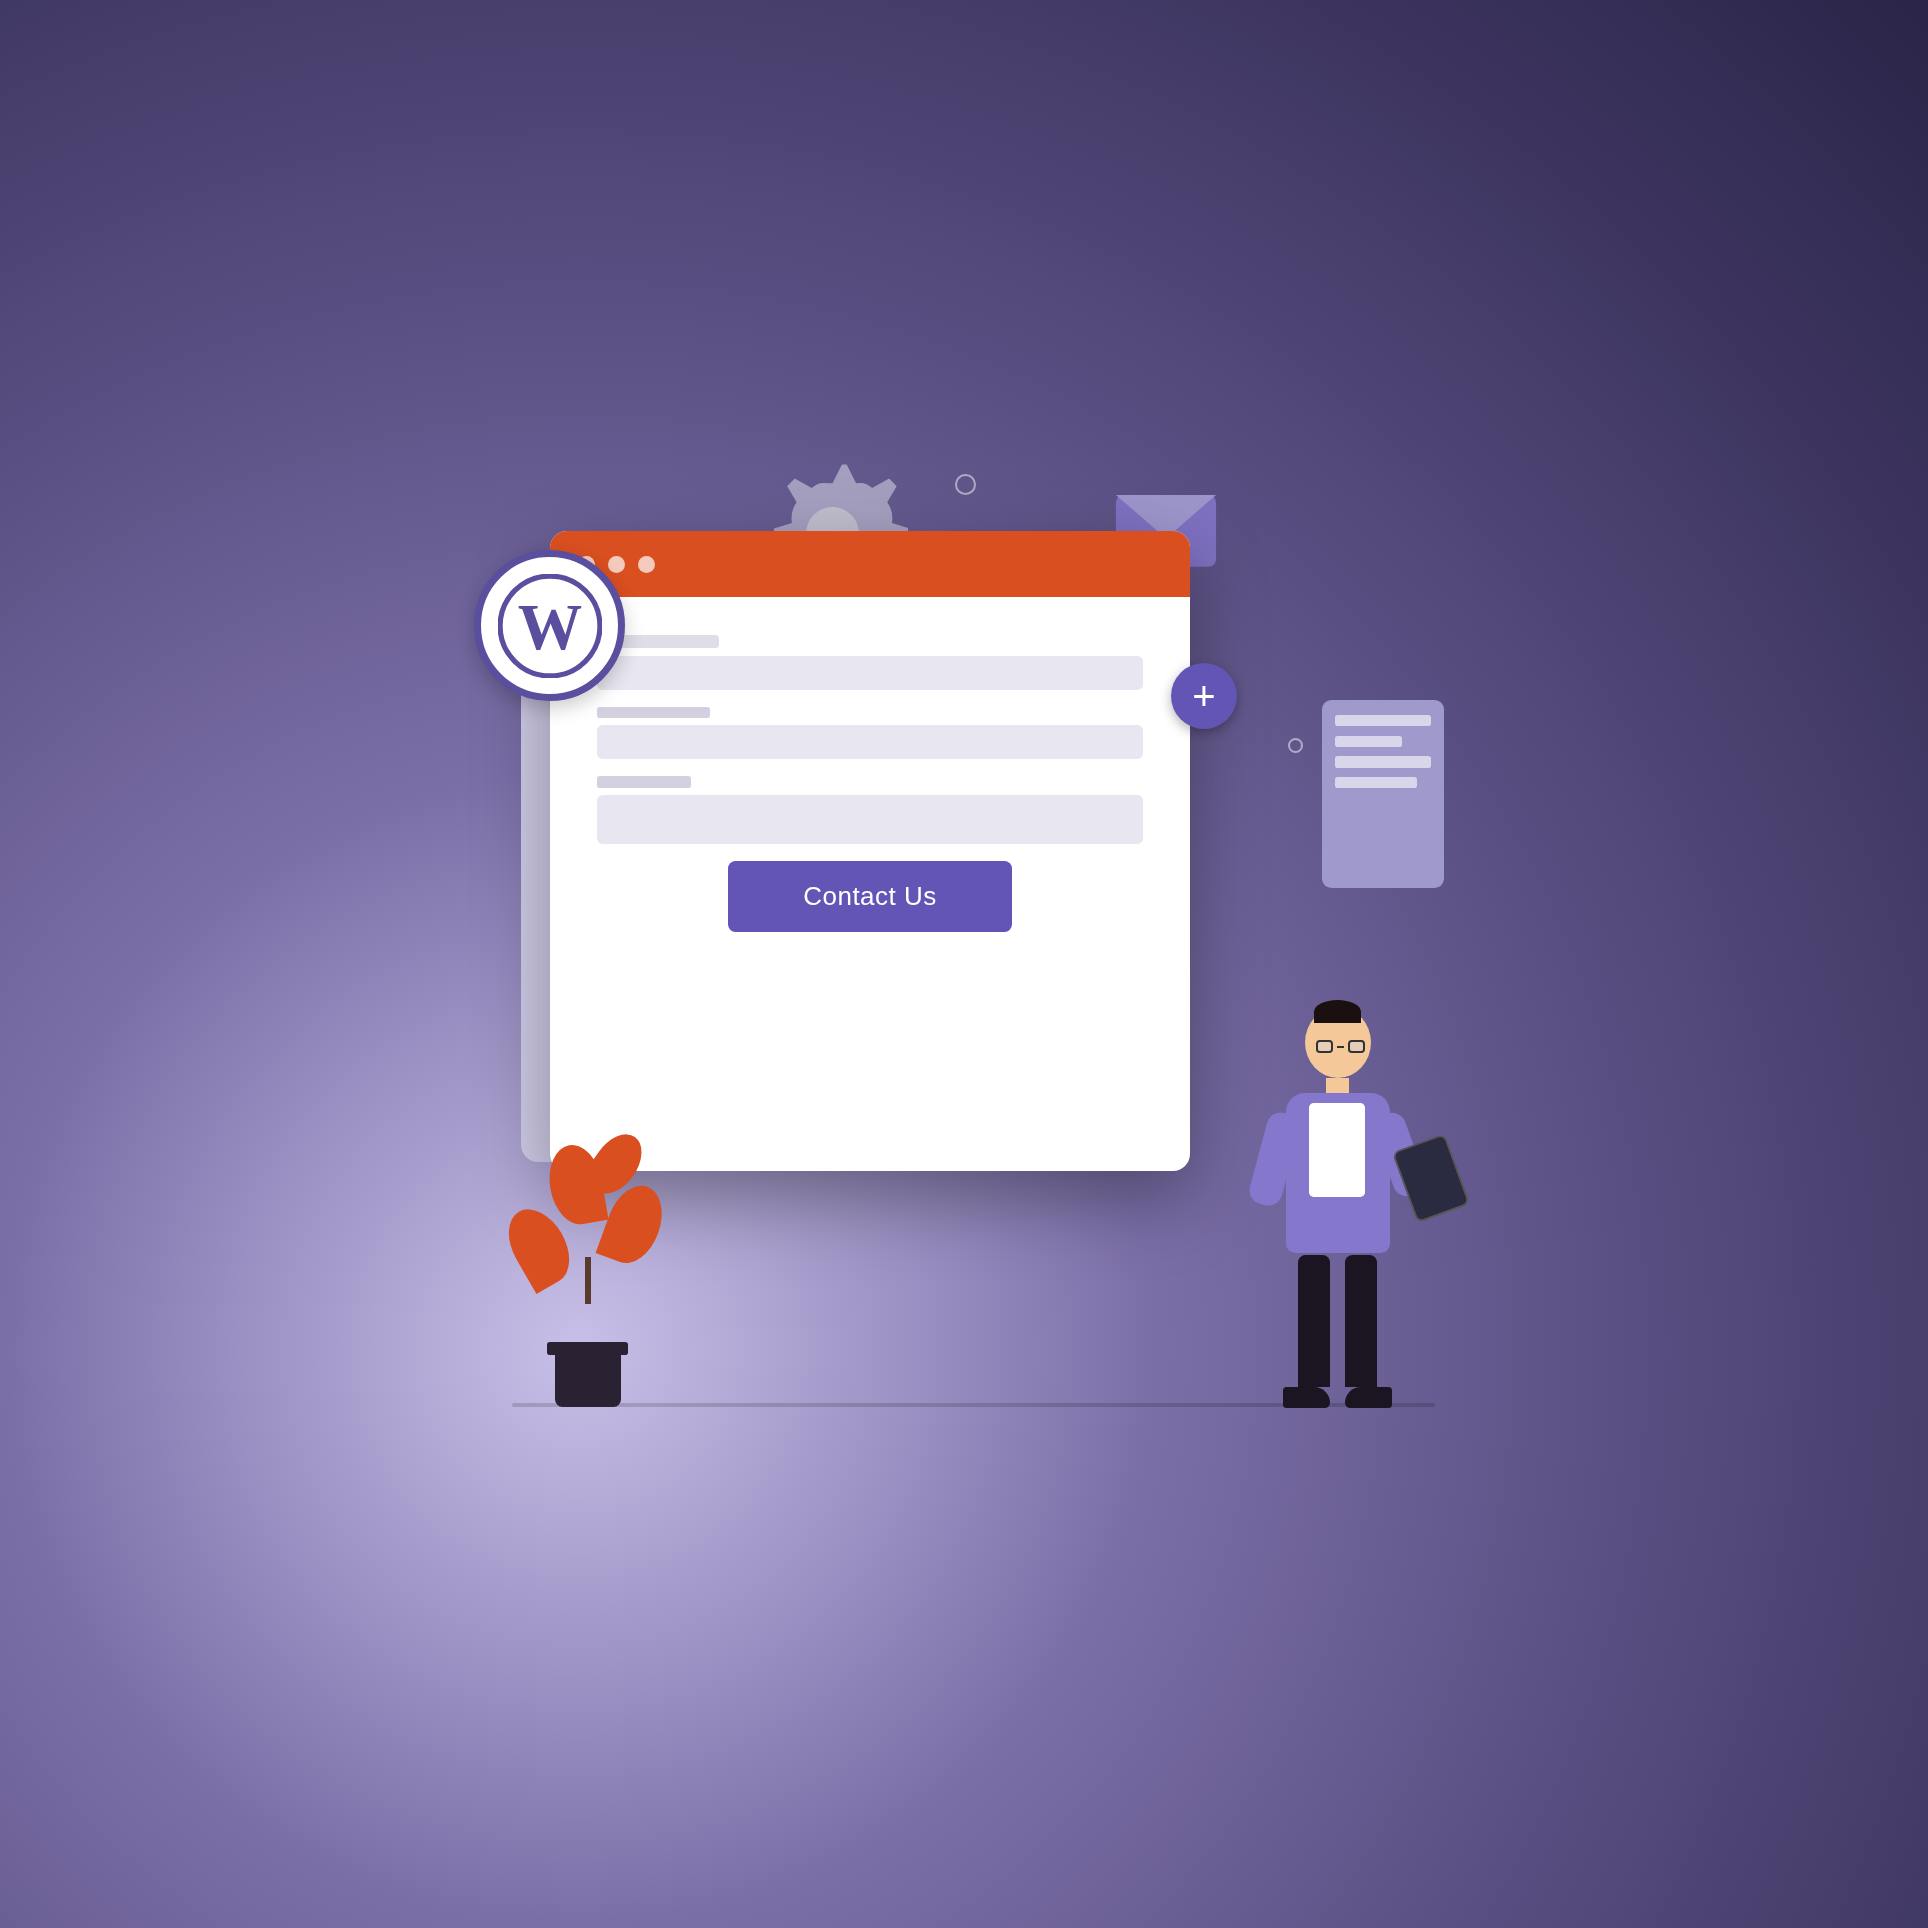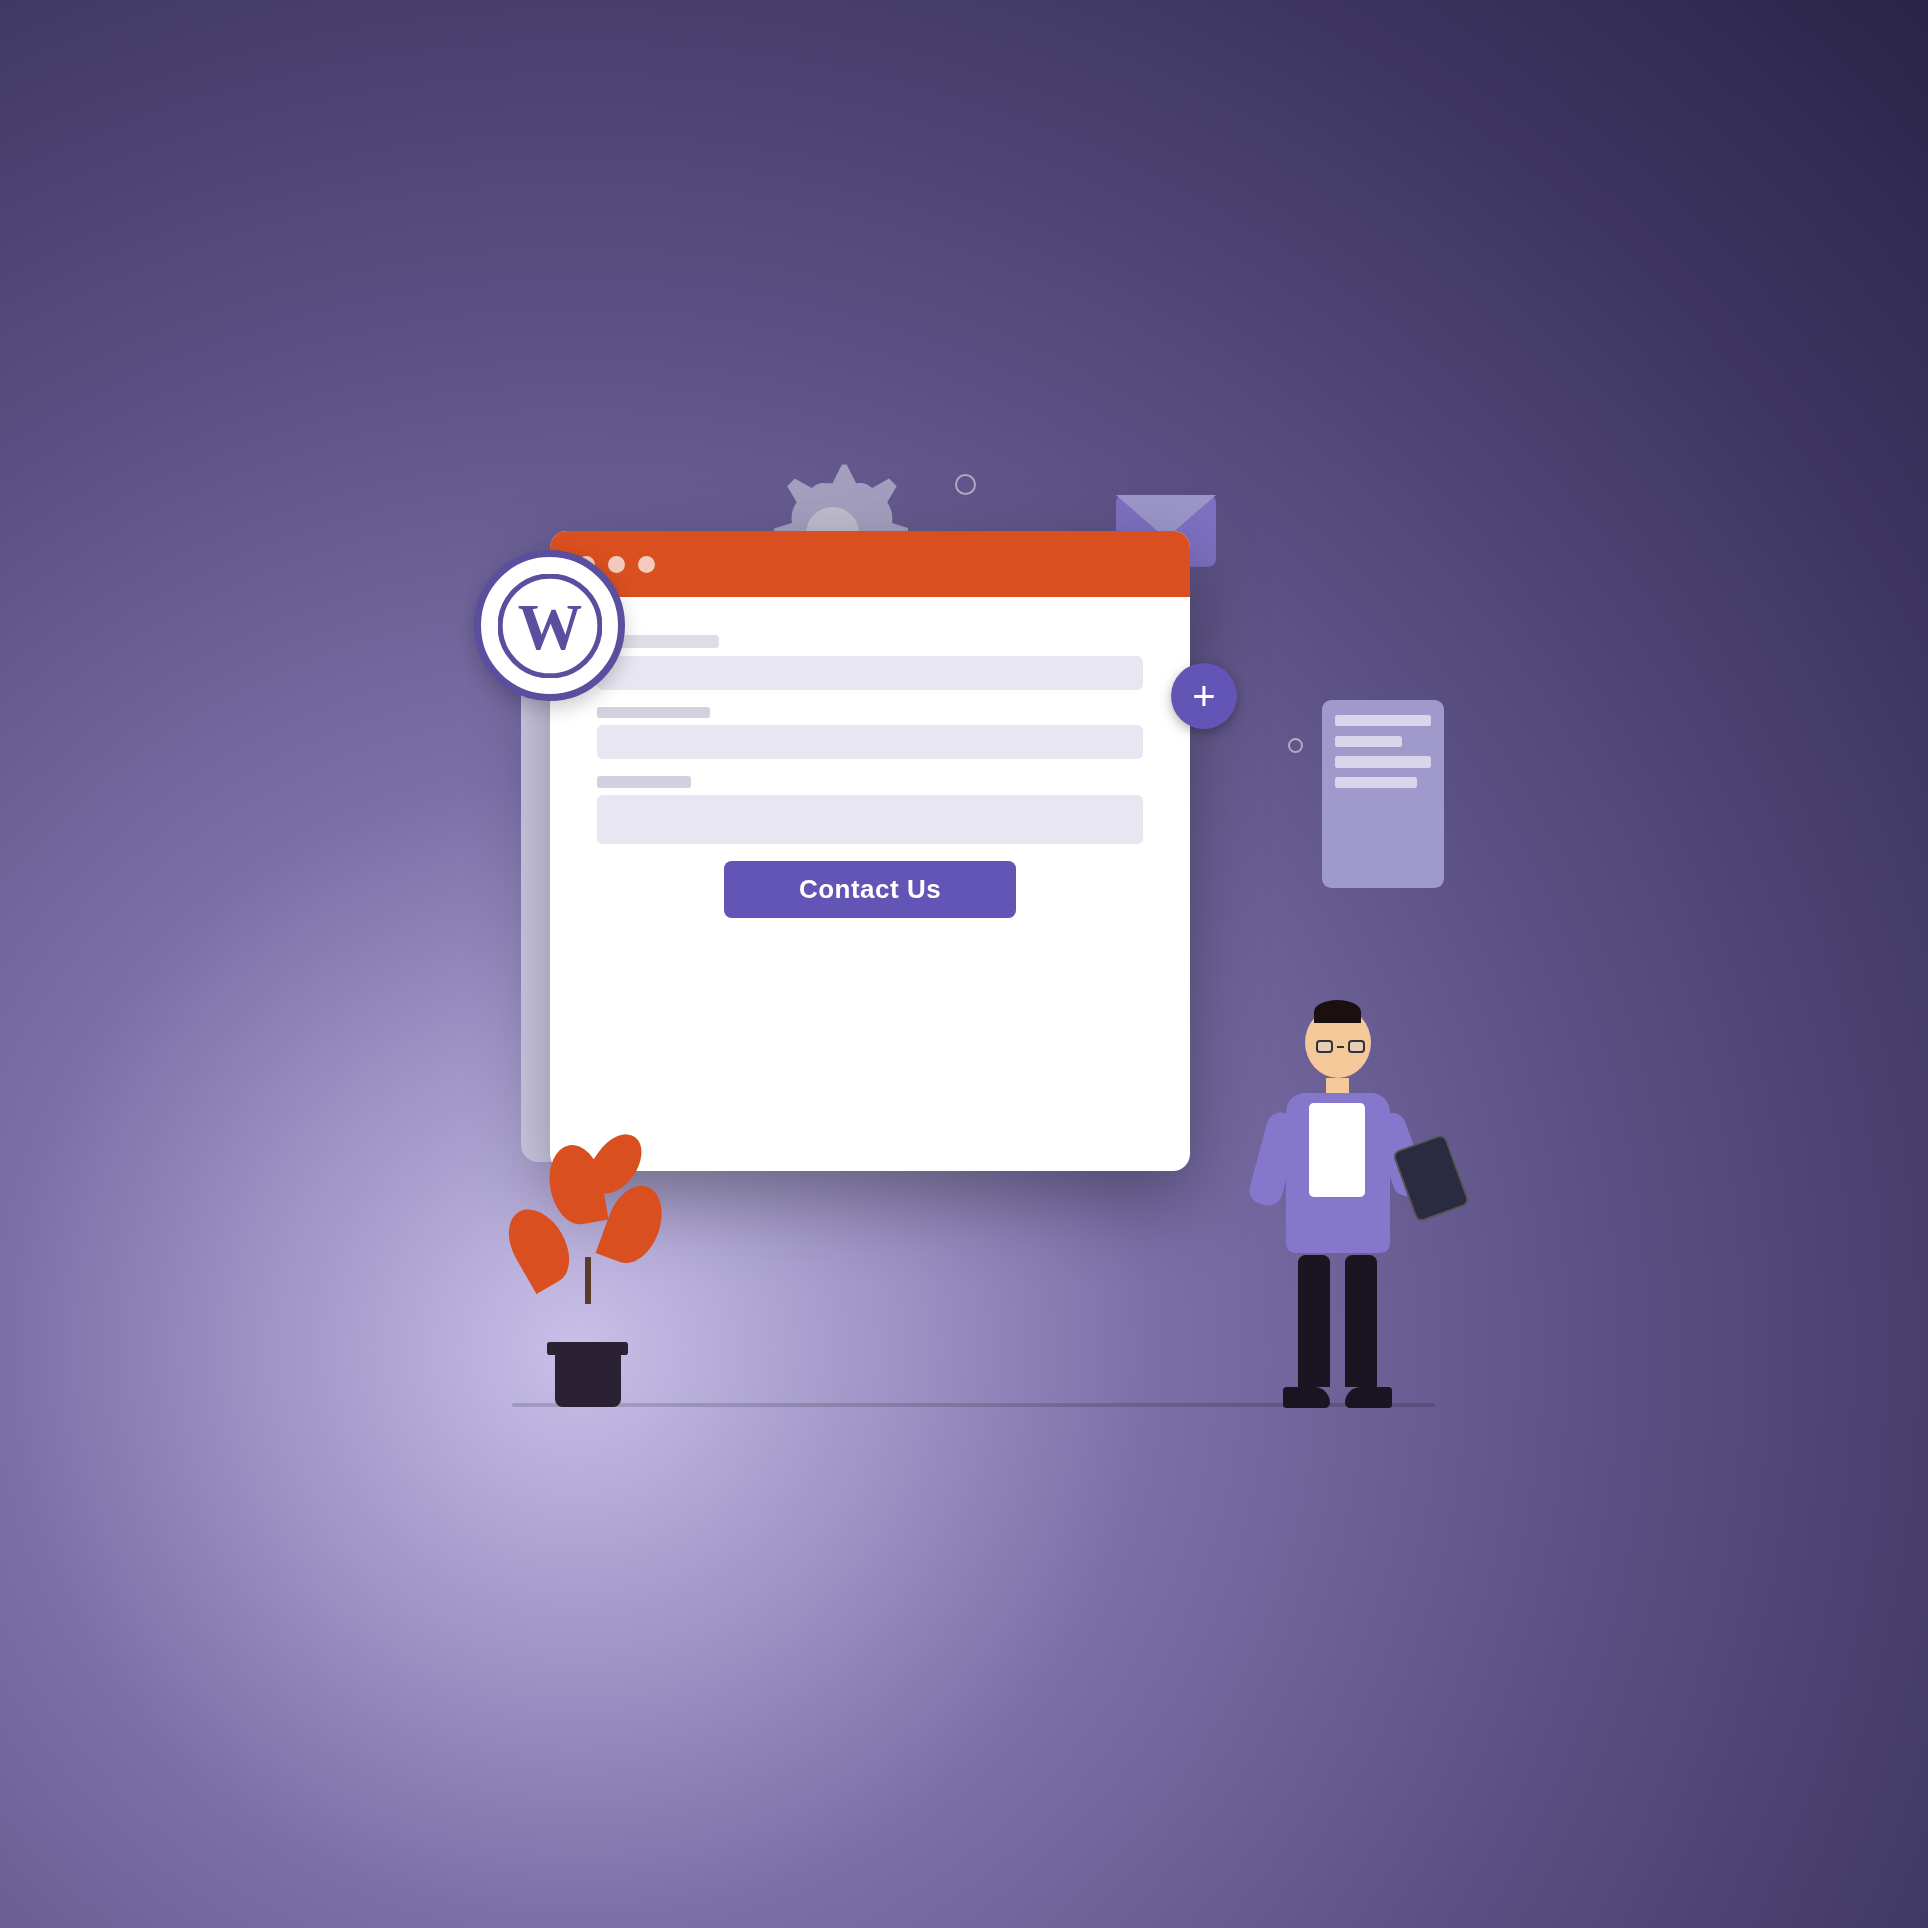--- a/index.html
+++ b/index.html
@@ -84,23 +84,23 @@
       border-radius: 5.6px;
       margin-bottom: 17px;
       width: 100%;
     }
 
     .contact-btn {
       background: #6355b5;
       color: white;
       border: none;
       border-radius: 7.5px;
-      padding: 13px 75px;
+      padding: 20px 75px;
       font-size: 26px;
-      font-weight: 700;
+      font-weight: 400;
       cursor: pointer;
       display: block;
       margin: 3px auto 0;
       letter-spacing: 0.5px;
     }
 
     
     .bg-panel {
       position: absolute;
       left: 122px;

